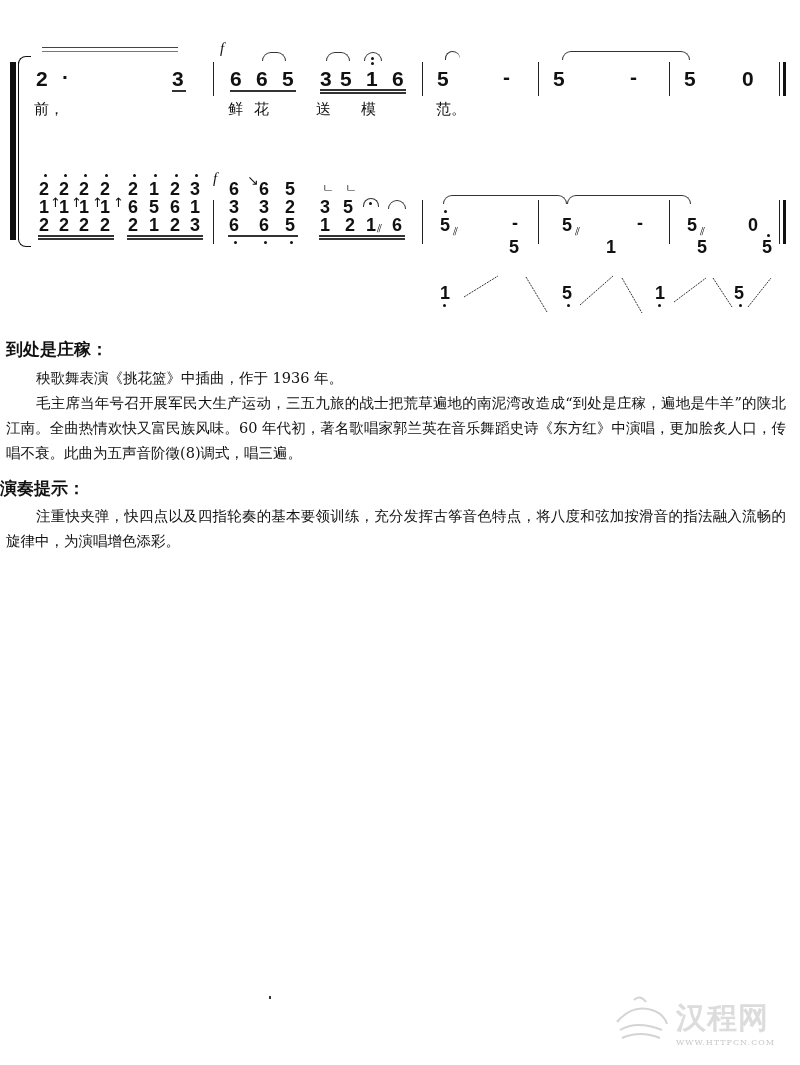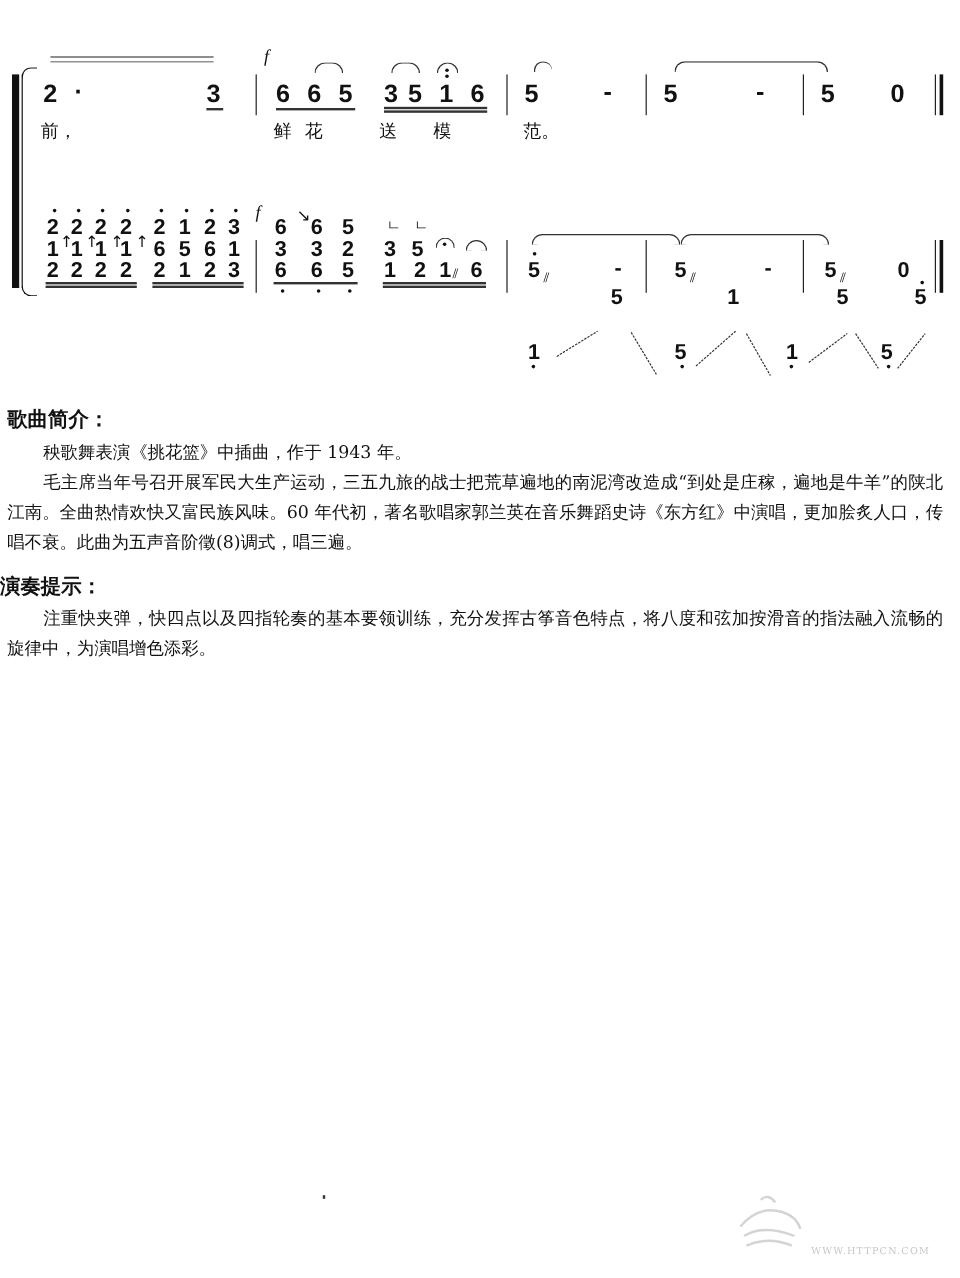--- a/index.html
+++ b/index.html
@@ -208,32 +208,33 @@
   <span class="abs num-sm" style="left:440px; top:284px;">1</span>
   <div class="dot" style="left:443px; top:304px;"></div>
   <span class="abs num-sm" style="left:562px; top:284px;">5</span>
   <div class="dot" style="left:567px; top:304px;"></div>
   <span class="abs num-sm" style="left:655px; top:284px;">1</span>
   <div class="dot" style="left:658px; top:304px;"></div>
   <span class="abs num-sm" style="left:734px; top:284px;">5</span>
   <div class="dot" style="left:739px; top:304px;"></div>
 </div>
 
-<div class="abs hint-heading" style="left:6px; top:338px;">歌曲简介：</div>
-<div class="abs para" style="left:6px; top:366px; width:780px; text-indent:30px;">秧歌舞表演《挑花篮》中插曲，作于 1943 年。</div>
+<div class="abs hint-heading" style="left:6px; top:338px;">到处是庄稼：</div>
+<div class="abs para" style="left:6px; top:366px; width:780px; text-indent:30px;">秧歌舞表演《挑花篮》中插曲，作于 1936 年。</div>
 <div class="abs para" style="left:6px; top:391px; width:780px; text-indent:30px; text-align:justify;">毛主席当年号召开展军民大生产运动，三五九旅的战士把荒草遍地的南泥湾改造成“到处是庄稼，遍地是牛羊”的陕北江南。全曲热情欢快又富民族风味。60 年代初，著名歌唱家郭兰英在音乐舞蹈史诗《东方红》中演唱，更加脍炙人口，传唱不衰。此曲为五声音阶徵(8)调式，唱三遍。</div>
 
 <div class="abs hint-heading" style="left:0; top:477px;">演奏提示：</div>
 <div class="abs para" style="left:6px; top:504px; width:780px; text-indent:30px; text-align:justify;">注重快夹弹，快四点以及四指轮奏的基本要领训练，充分发挥古筝音色特点，将八度和弦加按滑音的指法融入流畅的旋律中，为演唱增色添彩。</div>
 
 <div class="abs" style="left:269px; top:996px; width:2px; height:3px; background:#333;"></div>
 
 <div class="abs watermark" style="left:612px; top:992px; width:190px; height:60px;">
   <svg width="60" height="55" viewBox="0 0 60 55" style="position:absolute; left:0; top:0;">
     <g stroke="#d4d4d4" stroke-width="2" fill="none">
       <path d="M5 30 Q20 12 40 18 Q52 22 55 32"></path>
       <path d="M8 38 Q25 28 50 38"></path>
       <path d="M10 46 Q28 38 48 46"></path>
       <path d="M22 8 Q28 2 34 10"></path>
     </g>
   </svg>
+  <span style="position:absolute; left:64px; top:6px; font-size:30px; font-weight:bold; color:#dcdcdc; letter-spacing:1px; font-family:'DejaVu Sans', sans-serif;">汉程网</span>
   <span style="position:absolute; left:64px; top:46px; font-size:8px; color:#c8c8c8; letter-spacing:1px; font-family:'DejaVu Serif', serif;">WWW.HTTPCN.COM</span>
 </div>
 
 </body></html>

